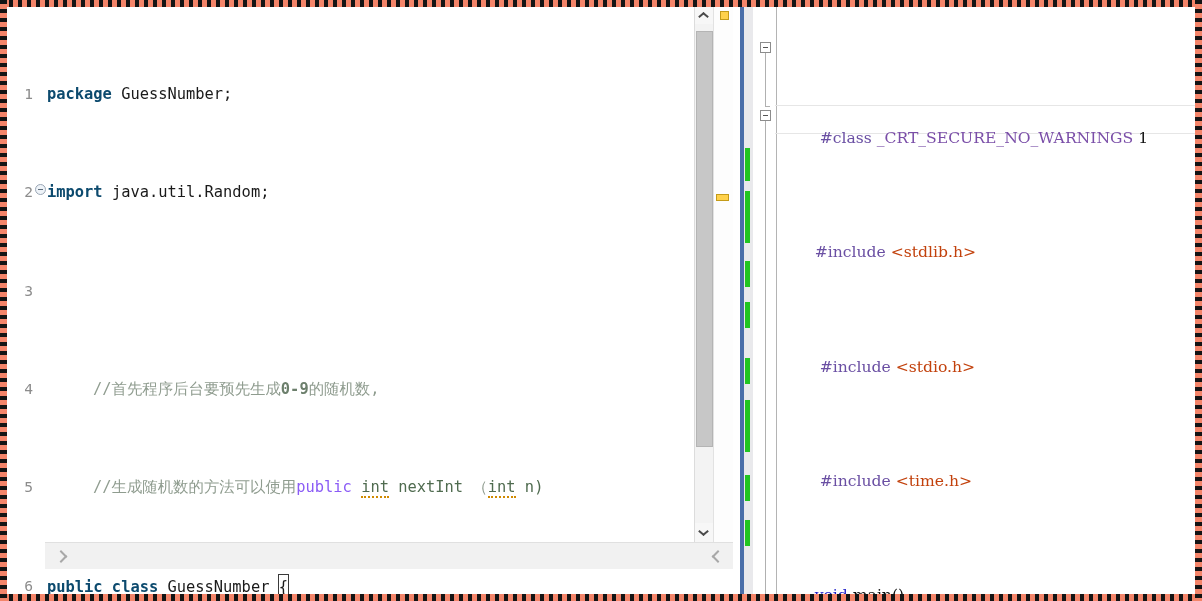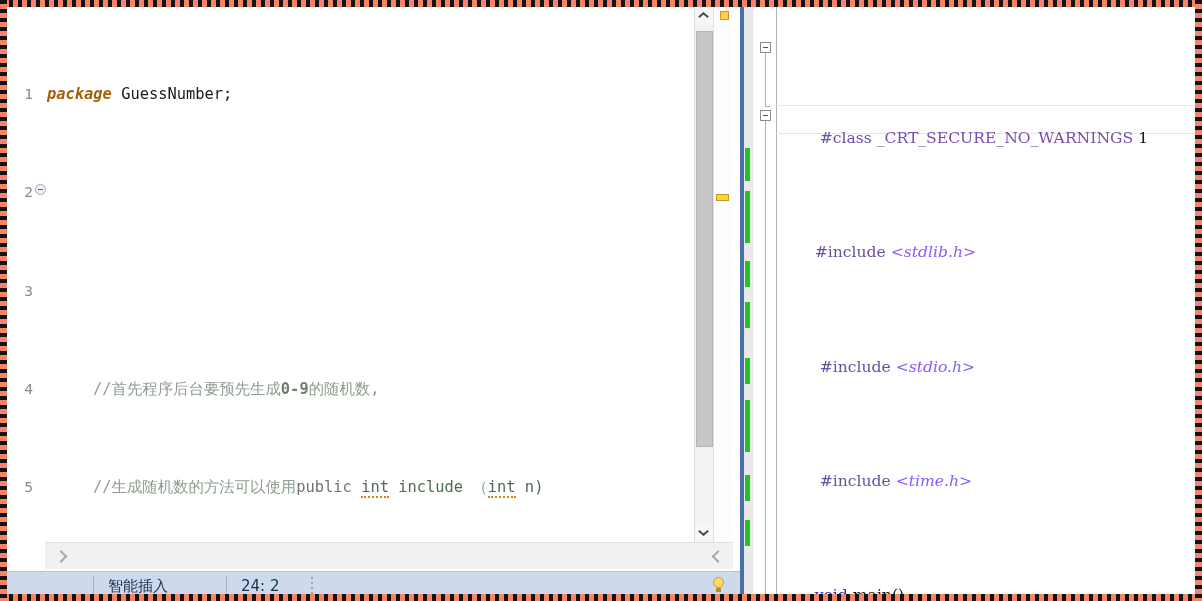--- a/index.html
+++ b/index.html
@@ -27,21 +27,21 @@
     font-family:"DejaVu Sans Mono","Liberation Mono",monospace;font-size:15.4px;line-height:24.6px;
     white-space:pre;color:#1a1a1a;}
   .ec-line{position:relative;height:24.6px;}
   .ec-num{position:absolute;left:0;top:0;width:26px;text-align:right;color:#8c8c8c;
     font-family:"DejaVu Sans Mono","Liberation Mono",monospace;font-size:14.6px;}
   .ec-fold{position:absolute;left:28px;top:4px;width:11px;height:11px;border:1px solid #9aa6b5;
     border-radius:50%;background:#eef3f8;box-sizing:border-box;}
   .ec-fold:before{content:"";position:absolute;left:2px;top:4px;width:5px;height:1px;background:#5d6b7a;}
   .ec-txt{position:absolute;left:40px;top:0;}
 
-  .jk{color:#a16207;font-weight:bold;font-style:italic;}                      
+  .jk{color:#0c4a6e;font-weight:bold;}                      
   .jcom{color:#8f9c8f;margin-left:46px;} 
   .jpln{color:#1a1a1a;}
   .sq{border-bottom:2px dotted #d08a00;}
 
   
   .caretbox{display:inline-block;border:1px solid #3a3a3a;padding:0 0px;margin:0 -1px;}
 
   
   .ec-vscroll{position:absolute;right:26px;top:0;width:19px;height:537px;background:#f3f3f3;border-left:1px solid #dcdcdc;}
   .ec-vs-up,.ec-vs-dn{position:absolute;left:0;width:19px;height:19px;background:#f7f7f7;}
@@ -90,21 +90,21 @@
   .right-pane{position:absolute;left:744px;top:5px;width:451px;height:591px;background:#ffffff;overflow:hidden;}
   .vs-indic{position:absolute;left:0;top:0;width:9px;height:591px;background:#e9e9ec;}
   .vs-chg{position:absolute;left:1px;width:5px;background:#21c521;}
   .vs-foldcol{position:absolute;left:13px;top:0;width:18px;height:591px;}
   .vs-sep{position:absolute;left:32px;top:0;width:1px;height:591px;background:#b4b4b4;}
   .vs-code{position:absolute;left:31px;top:0;width:430px;height:591px;
     font-family:"DejaVu Serif","Liberation Serif",serif;font-size:15.6px;line-height:28.55px;white-space:pre;color:#101010;}
   .vs-line{height:28.55px;}
   .vk{color:#1d1dc8;}               
   .vpp{color:#6a4fa3;}                
-  .vinc{color:#8b5cf6;font-style:italic;}               
+  .vinc{color:#c2410c;}               
   .vpln{color:#101010;}
   .vmac{color:#7a4ea8;}
   .vbox{position:absolute;width:11px;height:11px;border:1px solid #8c8c8c;background:#fff;box-sizing:border-box;}
   .vbox:before{content:"";position:absolute;left:2px;top:4px;width:5px;height:1px;background:#555;}
   .vfoldline{position:absolute;width:1px;background:#b0b0b0;}
   .vfoldfoot{position:absolute;width:5px;height:1px;background:#b0b0b0;}
   .vs-faint{position:absolute;left:31px;width:420px;height:1px;background:#e6e6e6;}
 </style>
 </head>
 <body>
@@ -118,34 +118,35 @@
       <div class="ec-code">
 
         <div class="ec-line" style="margin-top:3px;">
           <span class="ec-num">1</span>
           <span class="ec-txt"><span class="jk">package</span> <span class="jpln">GuessNumber;</span></span>
         </div>
 
         <div class="ec-line">
           <span class="ec-num">2</span>
           <span class="ec-fold"></span>
+          <span class="ec-txt"><span class="jk">import</span> <span class="jpln">java.util.Random;</span></span>
         </div>
 
         <div class="ec-line">
           <span class="ec-num">3</span>
         </div>
 
         <div class="ec-line">
           <span class="ec-num">4</span>
           <span class="ec-txt jcom">//首先程序后台要预先生成<span style="font-family:'DejaVu Sans Mono',monospace;font-weight:bold;color:#6c7f6c;">0-9</span>的随机数,</span>
         </div>
 
         <div class="ec-line">
           <span class="ec-num">5</span>
-          <span class="ec-txt jcom">//生成随机数的方法可以使用<span style="color:#737373;">public</span> <span class="sq" style="color:#4f6b4f;">int</span> <span style="color:#4f6b4f;">include</span> （<span class="sq" style="color:#4f6b4f;">int</span> <span style="color:#4f6b4f;">n)</span></span>
+          <span class="ec-txt jcom">//生成随机数的方法可以使用<span style="color:#8b5cf6;">public</span> <span class="sq" style="color:#4f6b4f;">int</span> <span style="color:#4f6b4f;">nextInt</span> （<span class="sq" style="color:#4f6b4f;">int</span> <span style="color:#4f6b4f;">n)</span></span>
         </div>
 
         <div class="ec-line">
           <span class="ec-num">6</span>
           <span class="ec-txt"><span class="jk">public class</span> <span class="jpln">GuessNumber </span><span class="caretbox"><span class="jpln">{</span></span></span>
         </div>
 
         
 
         
@@ -200,33 +201,20 @@
       <div class="ec-hscroll">
         <div class="ec-hs-l">
             <span class="achev l"></span>
           </div>
         <div class="ec-hs-r">
             <span class="achev r"></span>
           </div>
       </div>
     </div>
 
-    <div class="ec-status">
-      <div style="width:86px;"></div>
-      <div class="ec-st-sep"></div>
-      <div class="ec-st-cell">智能插入</div>
-      <div style="width:44px;"></div>
-      <div class="ec-st-sep"></div>
-      <div class="ec-st-cell">24: 2</div>
-      <div class="ec-st-dots"></div>
-      <div class="bulb">
-        <span class="b1"></span>
-        <span class="b2"></span>
-      </div>
-    </div>
   </div>
 
   <div class="divider"></div>
   <div class="divider-in"></div>
 
   <div class="right-pane">
 
     <div class="vs-indic">
       <div class="vs-chg" style="top:143px;height:33px;"></div>
       <div class="vs-chg" style="top:186px;height:52px;"></div>

